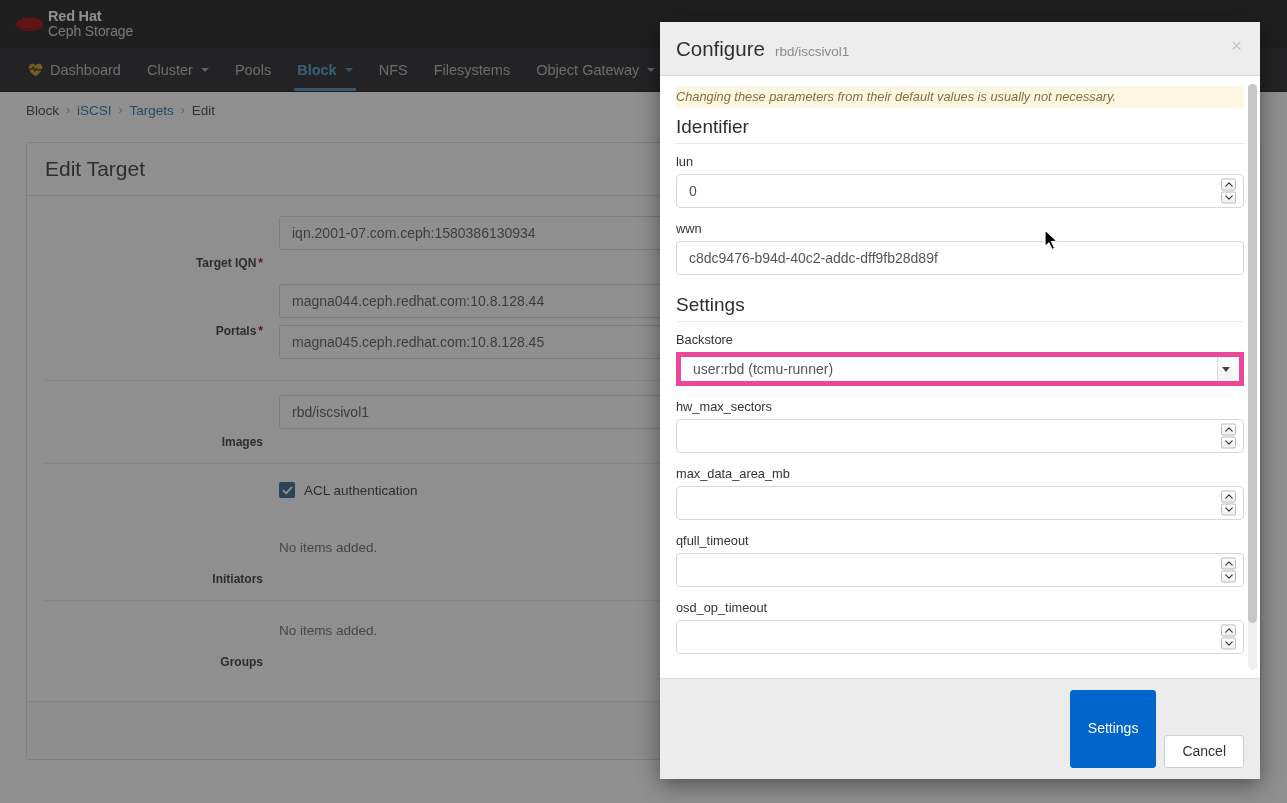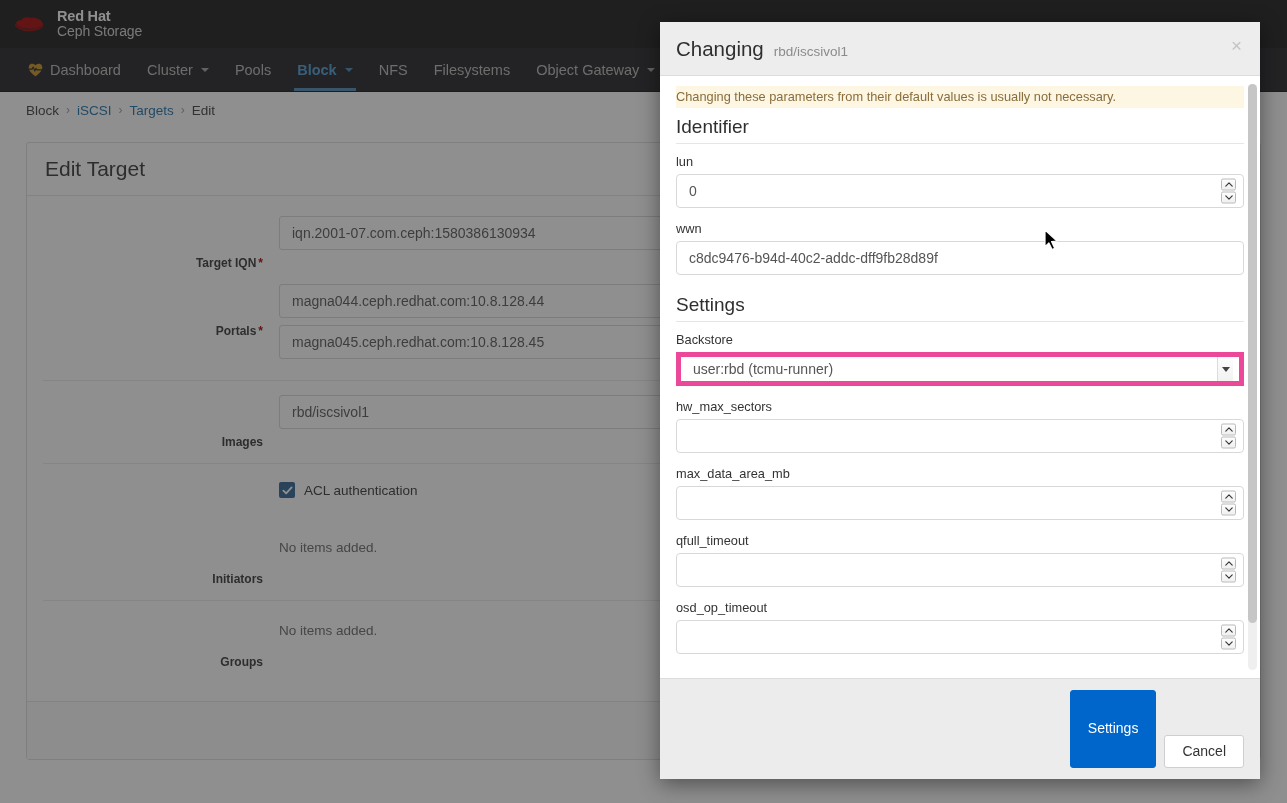--- a/index.html
+++ b/index.html
@@ -20,21 +20,21 @@
   .page {
     position: absolute; inset: 0;
     background: #ffffff;
   }
   .brandbar {
     height: 48px;
     background: #151515;
     display: flex; align-items: center;
     padding-left: 14px;
   }
-  .brand-logo { display: flex; align-items: center; gap: 9px; }
+  .brand-logo { display: flex; align-items: center; }
   .rh-hat { width: 34px; height: 24px; display: block; }
   .brand-text { line-height: 1.05; }
   .brand-line1 {
     color: #ffffff; font-size: 14.5px; font-weight: bold;
     letter-spacing: -0.2px;
   }
   .brand-line2 {
     color: #d2d2d2; font-size: 14px; font-weight: normal;
     letter-spacing: -0.1px;
   }
@@ -193,20 +193,21 @@
     padding: 10px 16px 8px 16px;
     overflow: hidden;
     background: #fff;
   }
   .alert-note {
     background: #fcf6e3;
     color: #8a6d3b;
     font-size: 12.8px;
     padding: 3px 2px 4px 0;
     margin-bottom: 2px;
+    font-style: italic;
   }
   .sec-title {
     font-size: 19px;
     color: #2f2f2f;
     border-bottom: 1px solid #e6e6e6;
     padding: 6px 0 5px 0;
     margin-bottom: 10px;
   }
   .fld { margin-bottom: 13px; }
   .fld-label {
@@ -430,21 +431,21 @@
         <div class="card-foot"></div>
       </div>
     </div>
   </div>
 
   <div class="backdrop"></div>
 
   <div class="modal">
 
     <div class="modal-head">
-      <span class="modal-title">Changing</span>
+      <span class="modal-title">Configure</span>
       <span class="modal-sub">rbd/iscsivol1</span>
       <button class="modal-close">×</button>
     </div>
 
     <div class="modal-body">
 
       <div class="alert-note">Changing these parameters from their default values is usually not necessary.</div>
 
       <div class="sec-title">Identifier</div>
 

